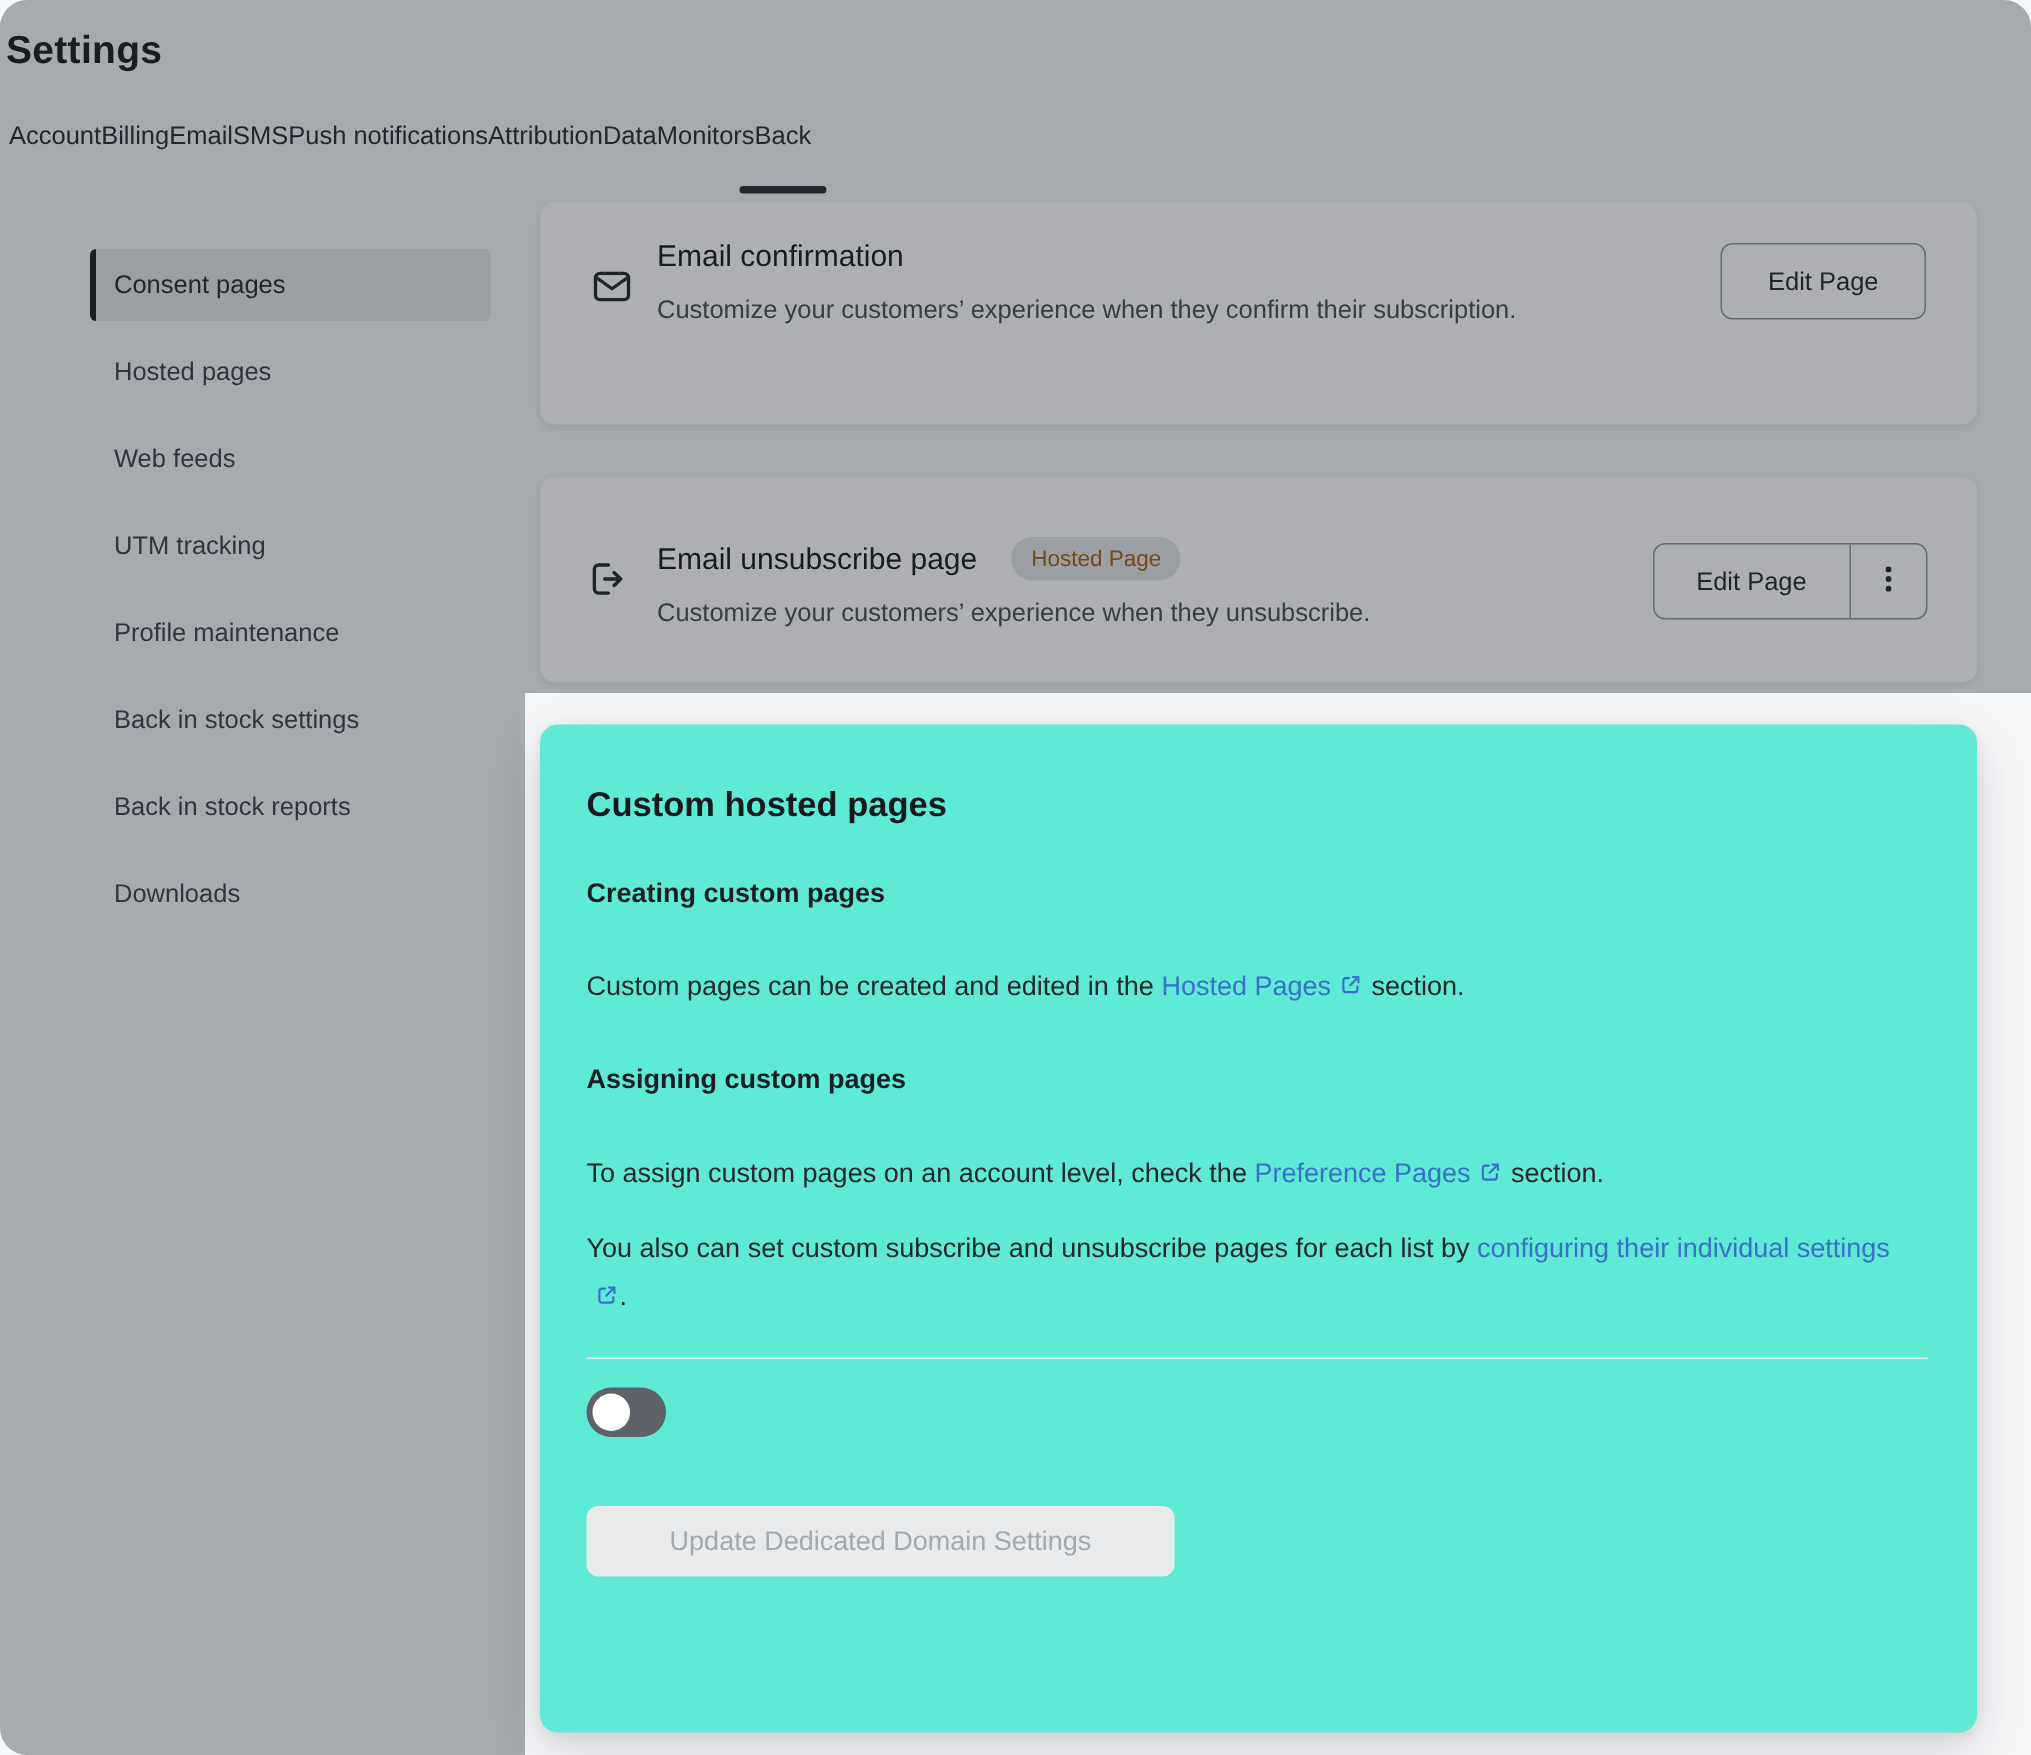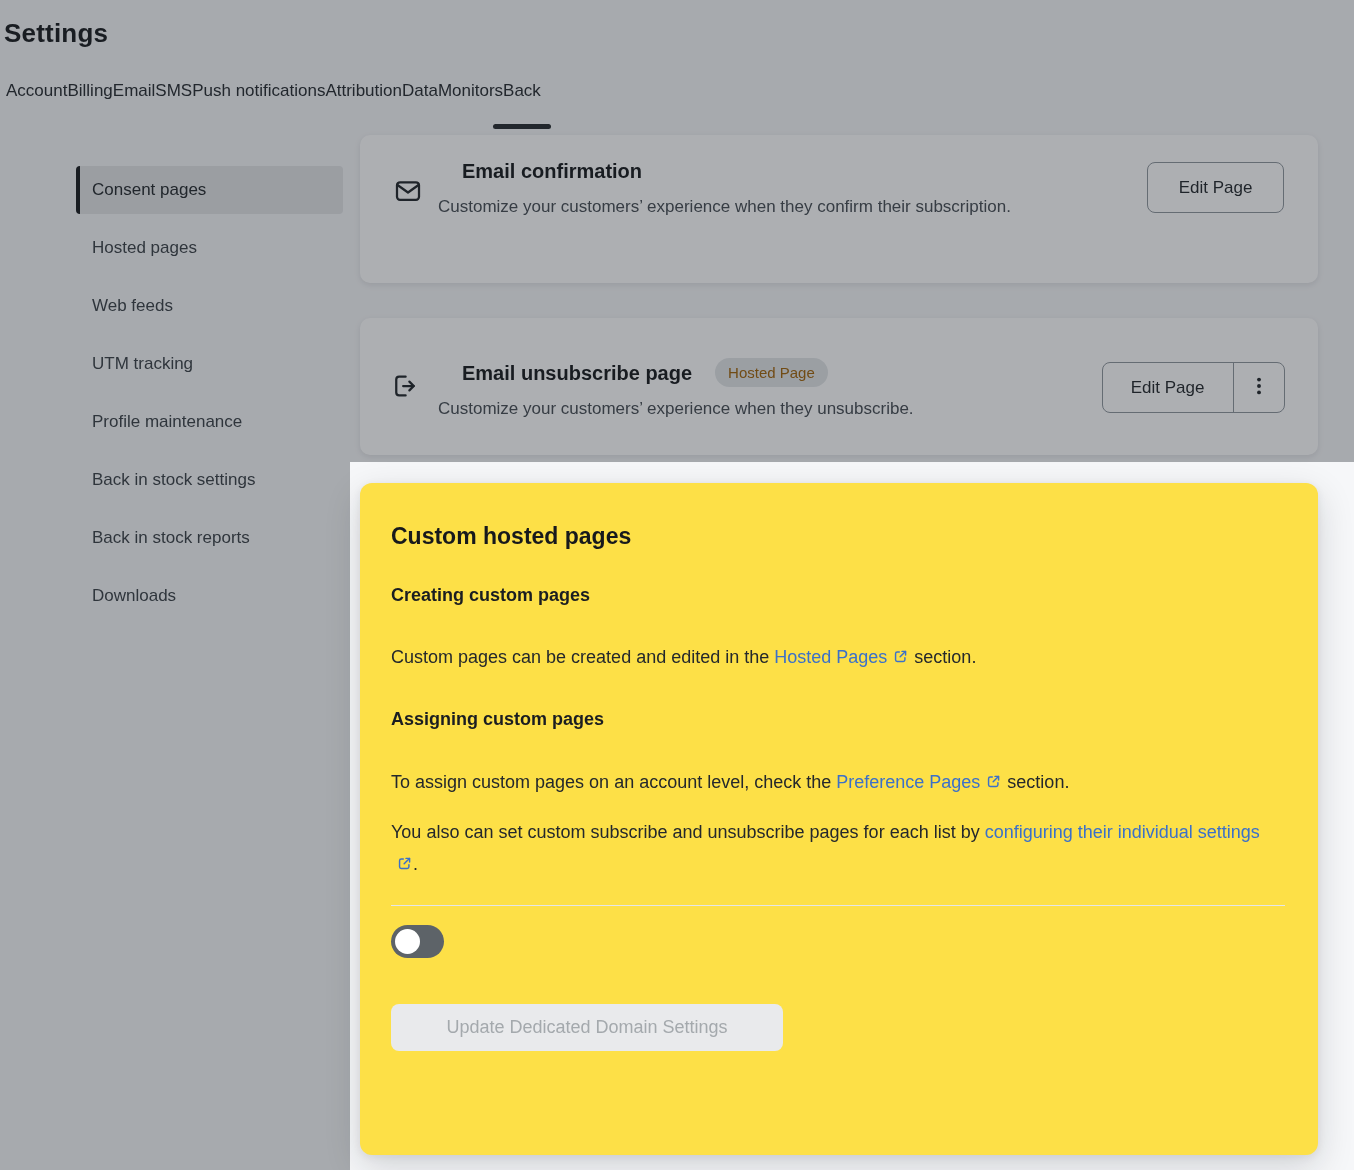--- a/index.html
+++ b/index.html
@@ -1,62 +1,62 @@
 <!DOCTYPE html>
 <html><head>
 <meta charset="utf-8">
 <style>
   * { margin:0; padding:0; box-sizing:border-box; }
   html,body { width:1354px; height:1170px; }
   body { font-family:"Liberation Sans", sans-serif; background:#f6f7f9; color:#1f2428; }
-  #app { position:relative; width:1354px; height:1170px; background:#f6f7f9; overflow:hidden; }
+  #app { position:relative; width:1354px; height:1170px; background:#f6f7f9; overflow:hidden;border-radius:18px; }
 
   
   .header { position:absolute; left:0; top:0; width:100%; height:133px; padding:18px 0 0 4px; }
   .page-title { font-size:26px; font-weight:700; color:#16191c; line-height:30px; letter-spacing:.2px; }
   .tabs { display:flex; margin-top:32px; padding-left:2px; }
   .tab { position:relative; font-size:17px; color:#23282d; line-height:22px; cursor:pointer; white-space:nowrap; }
   .tab.active::after { content:""; position:absolute; left:-10px; right:-10px; top:calc(100% + 22px);
     height:5px; background:#24292d; border-radius:3px; }
 
   
-  .sidebar { position:absolute; left:16px; top:133px; width:339px; bottom:0; padding-top:33px; }
+  .sidebar { position:absolute; left:0; top:133px; width:339px; bottom:0; padding-top:33px; }
   .side-item { width:267px; margin:0 0 10px 60px; height:48px; display:flex; align-items:center;
     padding-left:16px; font-size:17px; color:#383f45; border-radius:4px; cursor:pointer; }
   .side-item.active { background:#e2e4e6; color:#22272b; border-left:4px solid #15181b; padding-left:12px; }
 
   
   .main { position:absolute; left:350px; top:133px; right:0; bottom:0; }
   .card { position:absolute; left:10px; width:958px; background:#ffffff; border-radius:10px;
     box-shadow:0 2px 6px rgba(20,24,31,0.10); }
   .card-1 { top:2px; height:148px; }
   .card-2 { top:185px; height:137px; }
   .card-icon { position:absolute; color:#1f2428; }
   .card-1 .card-icon { left:33px; top:41px; }
   .card-2 .card-icon { left:30px; top:53px; }
   .card-body { position:absolute; left:78px; top:22px; }
   .card-2 .card-body { top:40px; }
-  .card-title { font-size:20px; font-weight:700; color:#14171a; line-height:28px;margin-left:24px; }
+  .card-title { font-size:20px; font-weight:400; color:#14171a; line-height:28px; }
   .title-row { display:flex; align-items:center; gap:23px; }
   .badge { background:#e3e6e8; color:#a16207; font-size:15px; line-height:15px; padding:7px 13px; border-radius:15px; }
   .card-desc { margin-top:6px; font-size:17px; line-height:32px; color:#444b52; }
   .card-1 .card-desc { width:630px; }
   .btn-outline { position:absolute; right:34px; top:27px; min-width:137px; height:51px; background:#fff;
     border:1.5px solid #8d959c; border-radius:8px; font-family:inherit; font-size:17px; font-weight:500;
     color:#1f2428; padding:0 26px; cursor:pointer; }
   .split-btn { position:absolute; right:33px; top:44px; height:51px; display:flex; align-items:stretch;
     border:1.5px solid #8d959c; border-radius:8px; background:#fff; overflow:hidden; }
   .split-main { border:none; background:transparent; font-family:inherit; font-size:17px; font-weight:500;
     color:#1f2428; padding:0 28px; cursor:pointer; }
   .split-divider { width:1.5px; background:#8d959c; }
   .split-kebab { border:none; background:transparent; width:50px; display:flex; align-items:center;
     justify-content:center; cursor:pointer; color:#1f2428; }
 
   
-  .modal { position:absolute; left:10px; top:350px; width:958px; height:672px; background:#fde047;
+  .modal { position:absolute; left:10px; top:350px; width:958px; height:672px; background:#5eead4;
     border-radius:12px; box-shadow:0 12px 36px rgba(20,24,31,0.16), 0 2px 8px rgba(20,24,31,0.07);
     padding:38px 33px 0 31px; z-index:60; }
   .modal-title { font-size:23px; font-weight:700; color:#17191c; line-height:30px; }
   .modal p { font-size:18px; line-height:32px; color:#24282c; }
   .p-intro { margin-top:40px; }
   .h-sub { margin-top:32px; font-size:18px; font-weight:700; color:#1a1d21; line-height:24px; }
   .p-creating { margin-top:34px; }
   .p-assign { margin-top:35px; }
   .p-lists { margin-top:16px; width:890px; }
   .link { color:#3b70c9; text-decoration:none; cursor:pointer; }

